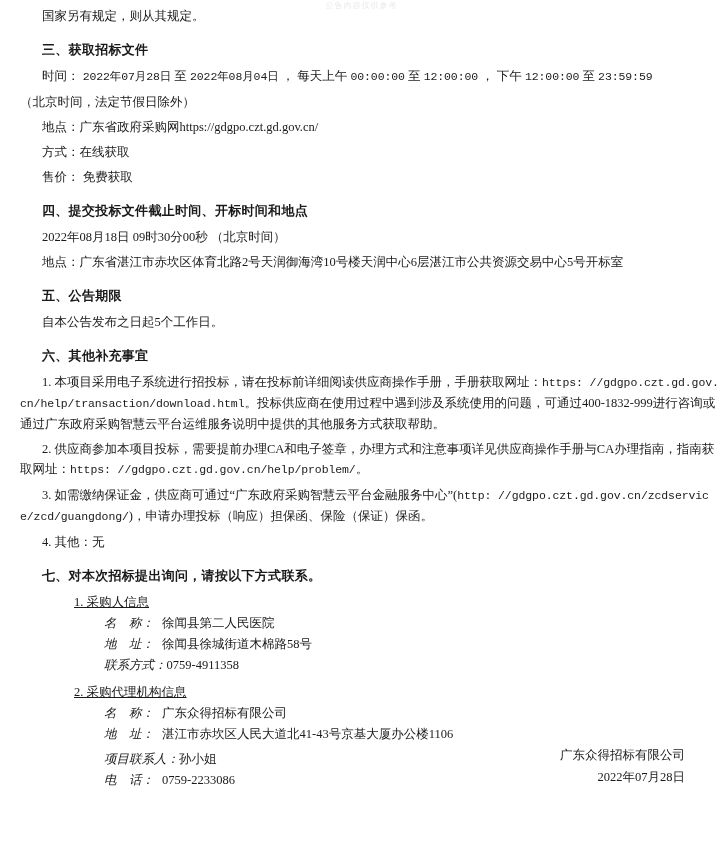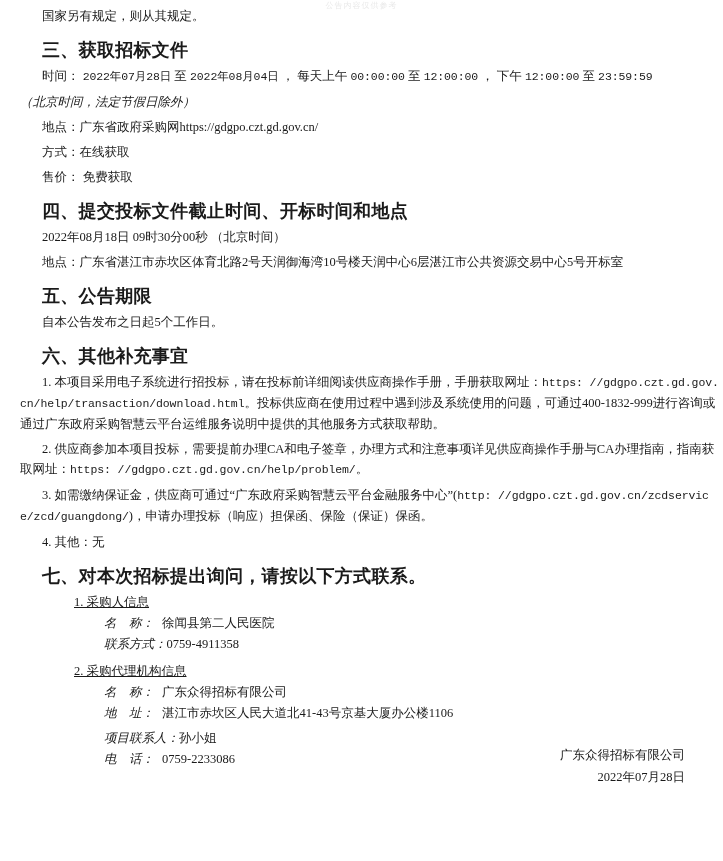--- a/index.html
+++ b/index.html
@@ -33,35 +33,34 @@
   }
   .lead {
     margin: 0;
     padding-top: 7px;
     font-size: 12.5px;
     line-height: 19px;
     text-indent: 22px;
   }
   h2.sec {
     margin: 14px 0 6px 0;
-    font-size: 18px;
+    font-size: 13px;
     font-weight: bold;
     line-height: 20px;
     text-indent: 22px;
     letter-spacing: 0.3px;
   }
   p.body {
     margin: 0 0 5px 0;
     font-size: 12.5px;
     line-height: 20px;
     text-indent: 22px;
   }
   p.body.noind {
     text-indent: 0;
-    font-style: italic;
   }
   .mono {
     font-family: "Liberation Mono", "DejaVu Sans Mono", monospace;
     font-size: 11.5px;
     letter-spacing: -0.1px;
   }
   .timeline {
     white-space: nowrap;
   }
   .sublist {
@@ -167,20 +166,23 @@
     <span>七、</span><span>对本次招标提出询问，请按以下方式联系。</span>
   </h2>
 
   <ul class="sublist">
     <li class="head">1. 采购人信息</li>
   </ul>
   <div class="kv">
     <span class="label">名　称：</span><span>徐闻县第二人民医院</span>
   </div>
   <div class="kv">
+    <span class="label">地　址：</span><span>徐闻县徐城街道木棉路58号</span>
+  </div>
+  <div class="kv">
     <span class="label">联系方式：</span><span>0759-4911358</span>
   </div>
 
   <div class="small-gap"></div>
   <ul class="sublist">
     <li class="head">2. 采购代理机构信息</li>
   </ul>
   <div class="kv">
     <span class="label">名　称：</span><span>广东众得招标有限公司</span>
   </div>

